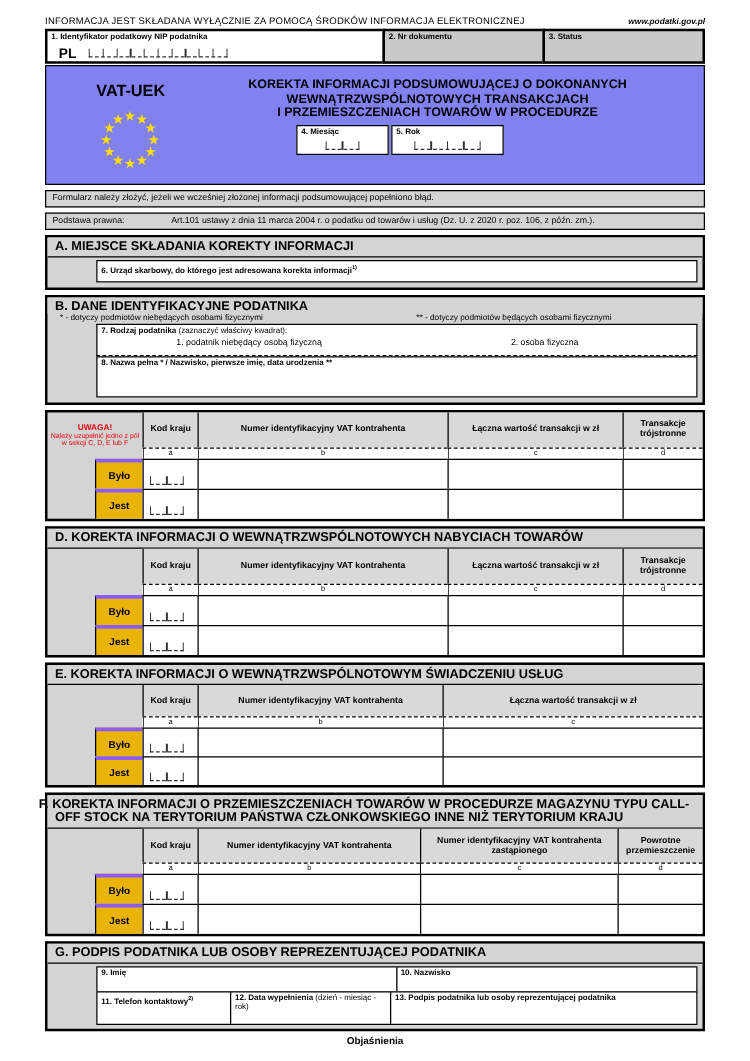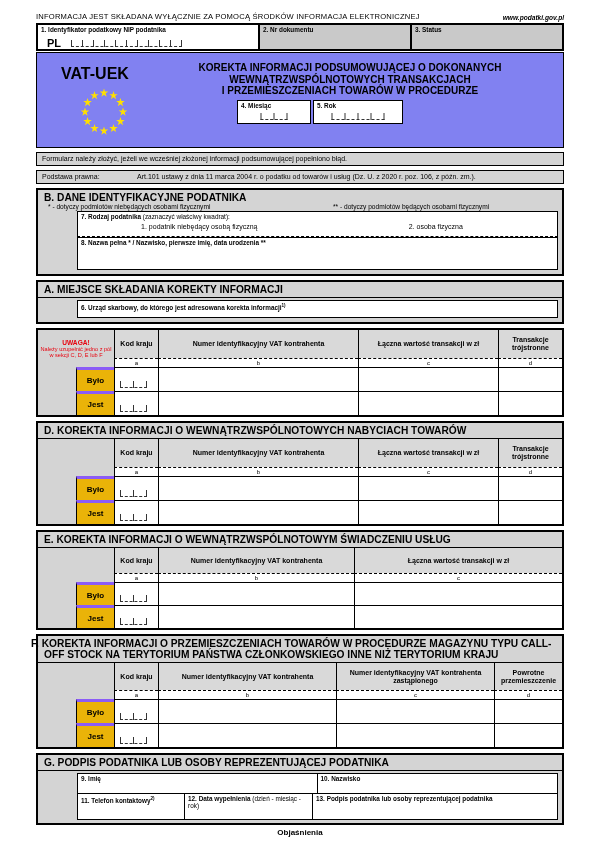--- a/index.html
+++ b/index.html
@@ -9,35 +9,35 @@
 
   
   .topline { display:flex; justify-content:space-between; align-items:flex-end; margin-bottom:2px; }
   .topnote { font-size:7.6px; letter-spacing:.2px; }
   .site { font-size:6.6px; font-weight:bold; font-style:italic; }
 
   
   .idrow { display:flex; }
   .idbox { border:2px solid #000; height:28px; position:relative; padding:1px 3px; }
   .idbox + .idbox { margin-left:-2px; }
-  .idbox.w1 { width:224px; background:#fff; }
+  .idbox.w1 { width:272px; background:#fff; }
   .idbox.w2, .idbox.w3 { flex:1; background:#c9c9c9; }
   .flabel { font-size:6.4px; font-weight:bold; line-height:7px; }
   .pl { font-size:11px; font-weight:bold; margin:2px 0 0 6px; display:inline-block; }
 
   
   .comb { display:inline-block; height:7px; border-bottom:1px dashed #333;
     background:repeating-linear-gradient(to right,#333 0 1px,transparent 1px 11px); }
   .comb10 { width:111px; margin-left:10px; }
   .comb2  { width:27px;  background:repeating-linear-gradient(to right,#333 0 1px,transparent 1px 13px); }
   .comb4  { width:53px;  background:repeating-linear-gradient(to right,#333 0 1px,transparent 1px 13px); }
 
   
   .blue { margin-top:1px; background:#8181f1; border:1px solid #000; height:96px; position:relative; padding-top:9px; }
-  .formcode { position:absolute; left:24px; top:12px; font-size:16px; font-weight:bold; }
+  .formcode { position:absolute; left:40px; top:12px; font-size:13px; font-weight:bold; }
   .stars { position:absolute; left:42px; top:34px; }
   .titles { text-align:center; padding-left:110px; padding-right:10px; }
   .titles div { font-size:10px; font-weight:bold; line-height:11.5px; }
   .mybox-row { display:flex; justify-content:center; margin-top:3px; padding-left:40px; }
   .mybox { background:#fff; border:1px solid #000; height:24px; padding:1px 3px; position:relative; }
   .mybox.m { width:74px; margin-right:2px; }
   .mybox.y { width:90px; }
   .mybox .comb { position:absolute; bottom:3px; left:50%; transform:translateX(-50%); }
 
   
@@ -153,44 +153,44 @@
     </div>
   </div>
 
   <div class="bar">Formularz należy złożyć, jeżeli we wcześniej złożonej informacji podsumowującej popełniono błąd.</div>
   <div class="bar legal">
     <span class="ll">Podstawa prawna:</span>
     <span>Art.101 ustawy z dnia 11 marca 2004 r. o podatku od towarów i usług (Dz. U. z 2020 r. poz. 106, z późn. zm.).</span>
   </div>
 
   <div class="sec">
+    <div class="sec-head">A.  MIEJSCE SKŁADANIA KOREKTY INFORMACJI</div>
+    <div class="sec-body">
+      <div class="fieldbox f6">
+        <div class="flabel"><span>6. Urząd skarbowy, do którego jest adresowana korekta informacji</span><sup>1)</sup></div>
+      </div>
+    </div>
+  </div>
+
+  <div class="sec">
     <div class="sec-head" style="border-bottom:none; padding-bottom:0;">B. DANE IDENTYFIKACYJNE PODATNIKA</div>
     <div class="bnotes">
       <div>* - dotyczy podmiotów niebędących osobami fizycznymi</div>
       <div>** - dotyczy podmiotów będących osobami fizycznymi</div>
     </div>
     <div class="sec-body" style="padding-top:0;">
       <div class="fieldbox f7">
         <div class="flabel"><span>7. Rodzaj podatnika</span> <span class="hint">(zaznaczyć właściwy kwadrat):</span></div>
         <div class="opts">
           <div>1. podatnik niebędący osobą fizyczną</div>
           <div>2. osoba fizyczna</div>
         </div>
       </div>
       <div class="fieldbox f8">
         <div class="flabel">8. Nazwa pełna * / Nazwisko, pierwsze imię, data urodzenia **</div>
-      </div>
-    </div>
-  </div>
-
-  <div class="sec">
-    <div class="sec-head">A.  MIEJSCE SKŁADANIA KOREKTY INFORMACJI</div>
-    <div class="sec-body">
-      <div class="fieldbox f6">
-        <div class="flabel"><span>6. Urząd skarbowy, do którego jest adresowana korekta informacji</span><sup>1)</sup></div>
       </div>
     </div>
   </div>
 
   <div class="sec">
     <div class="tbl tbl4">
       <div class="cell note">
         <div class="warn-title">UWAGA!</div>
         <div class="warn-text">Należy uzupełnić jedno z pól w sekcji C, D, E lub F</div>
       </div>

